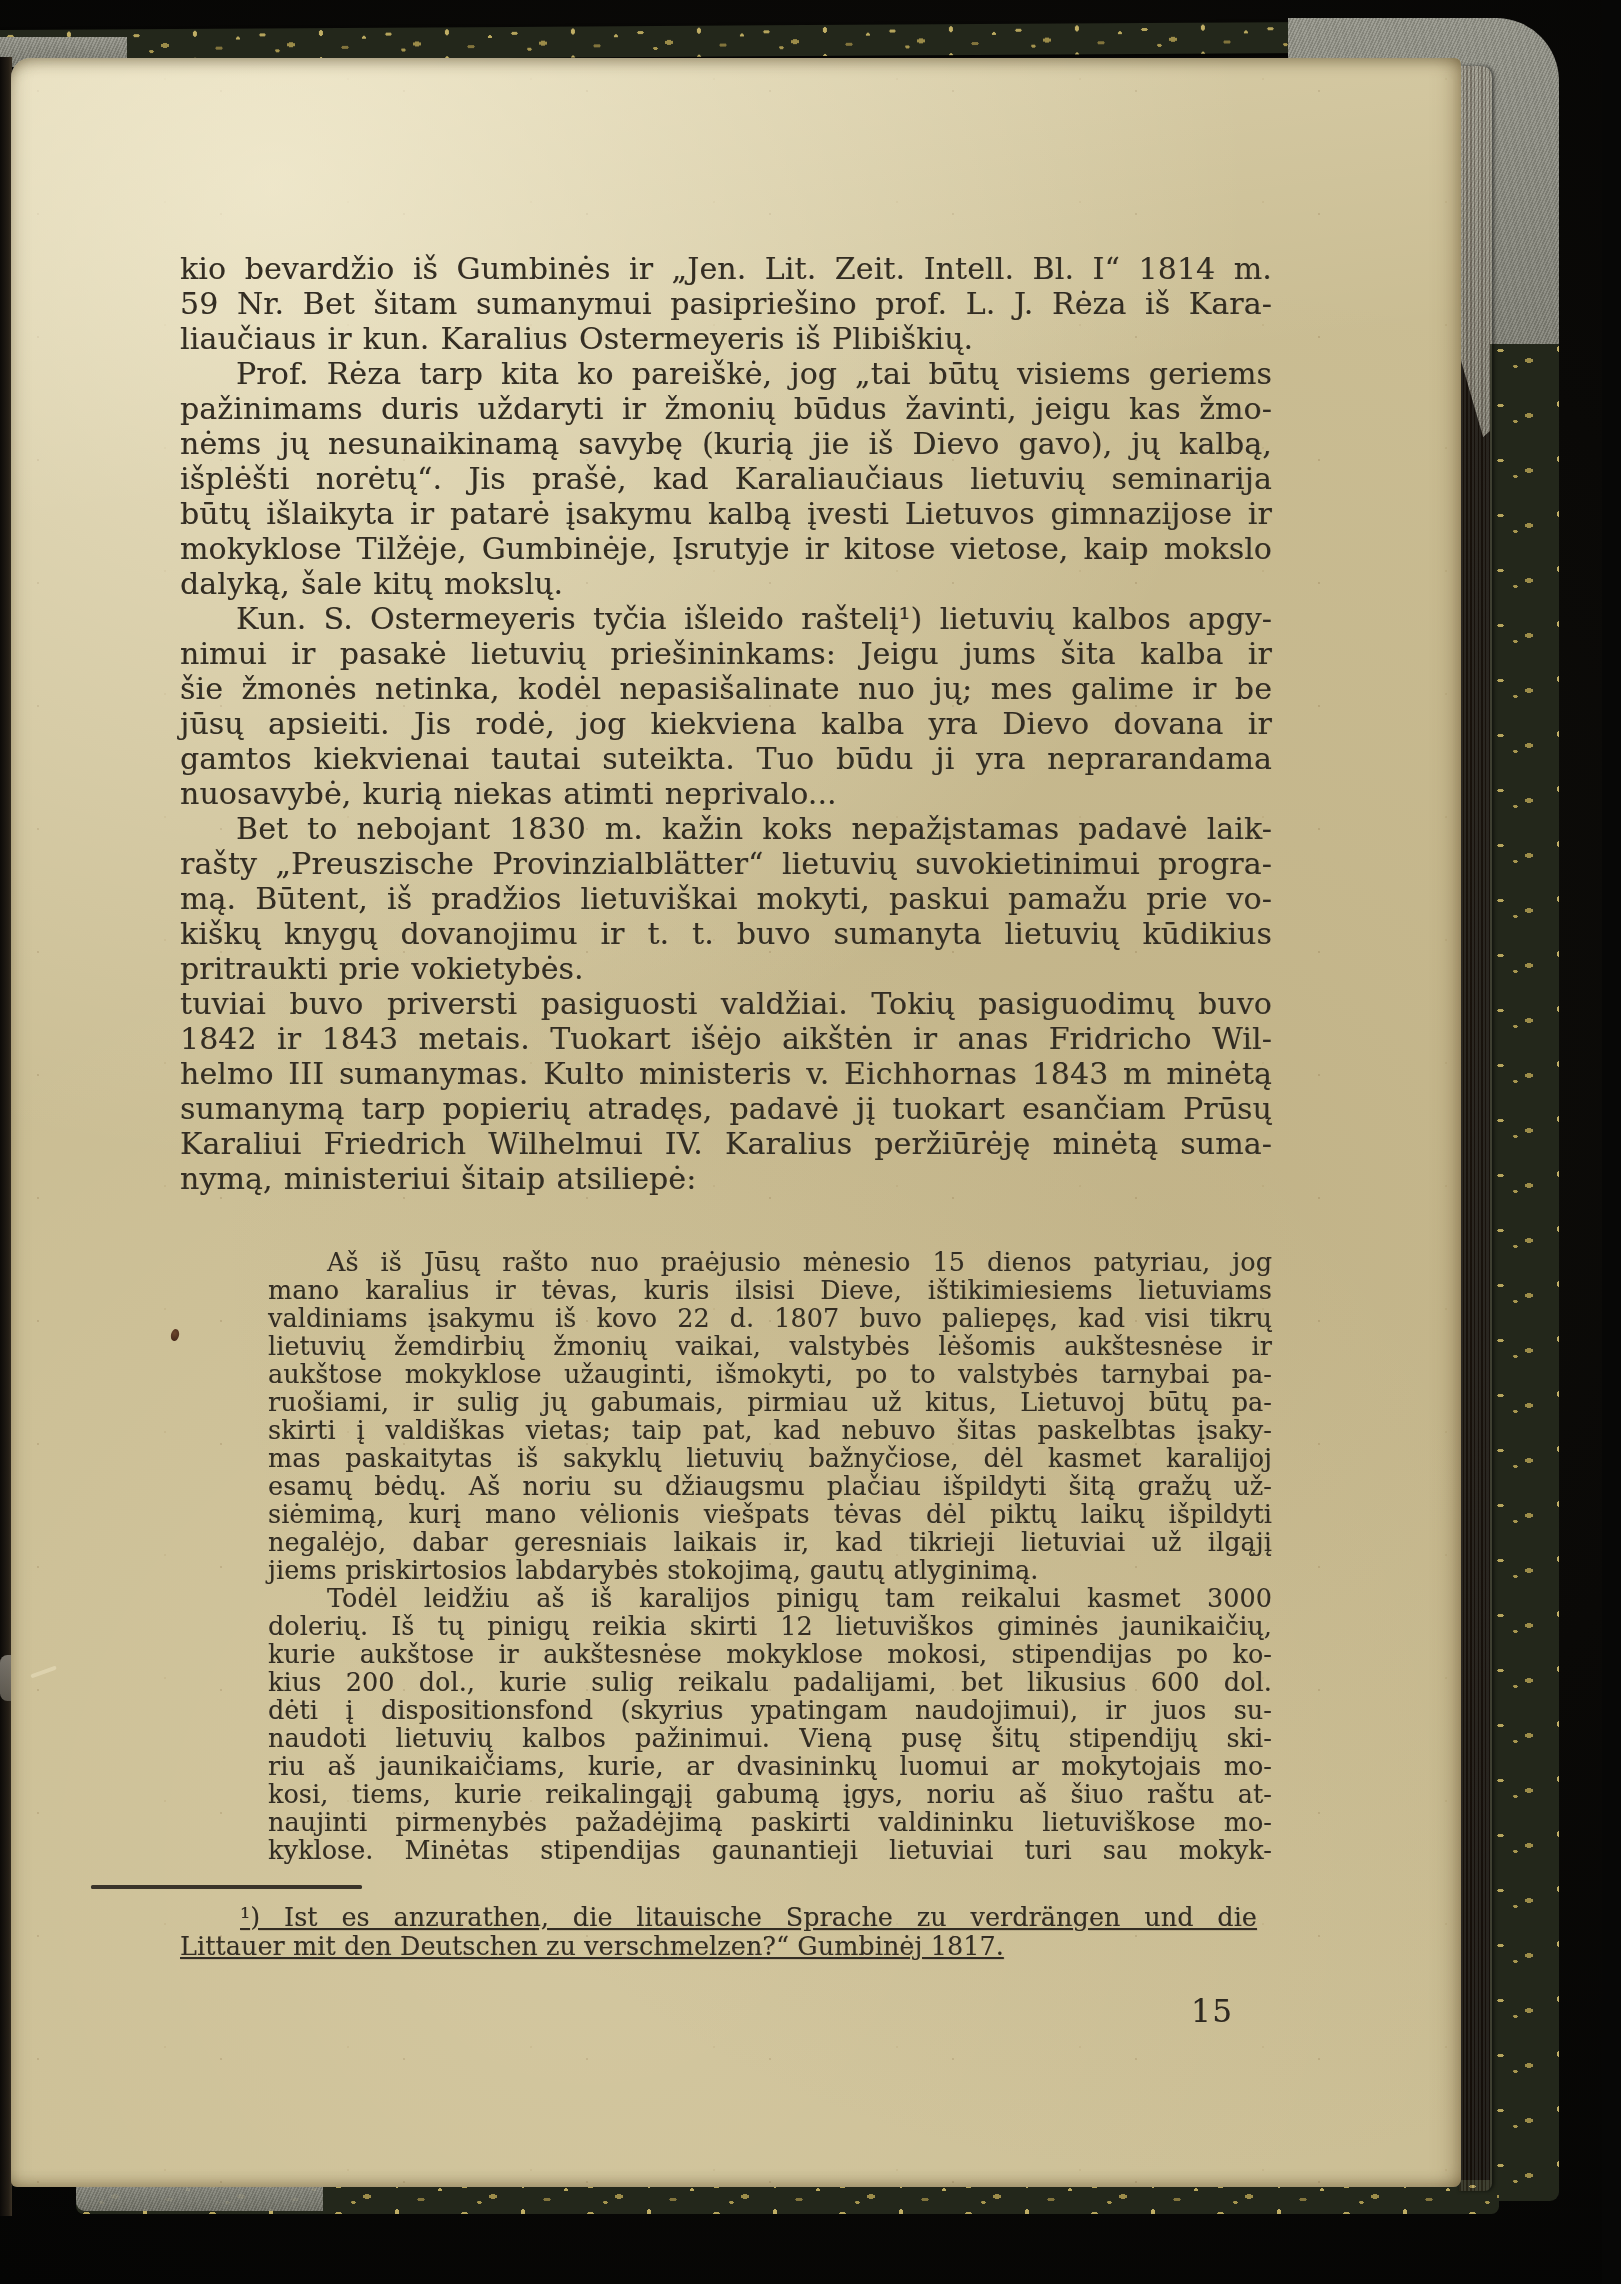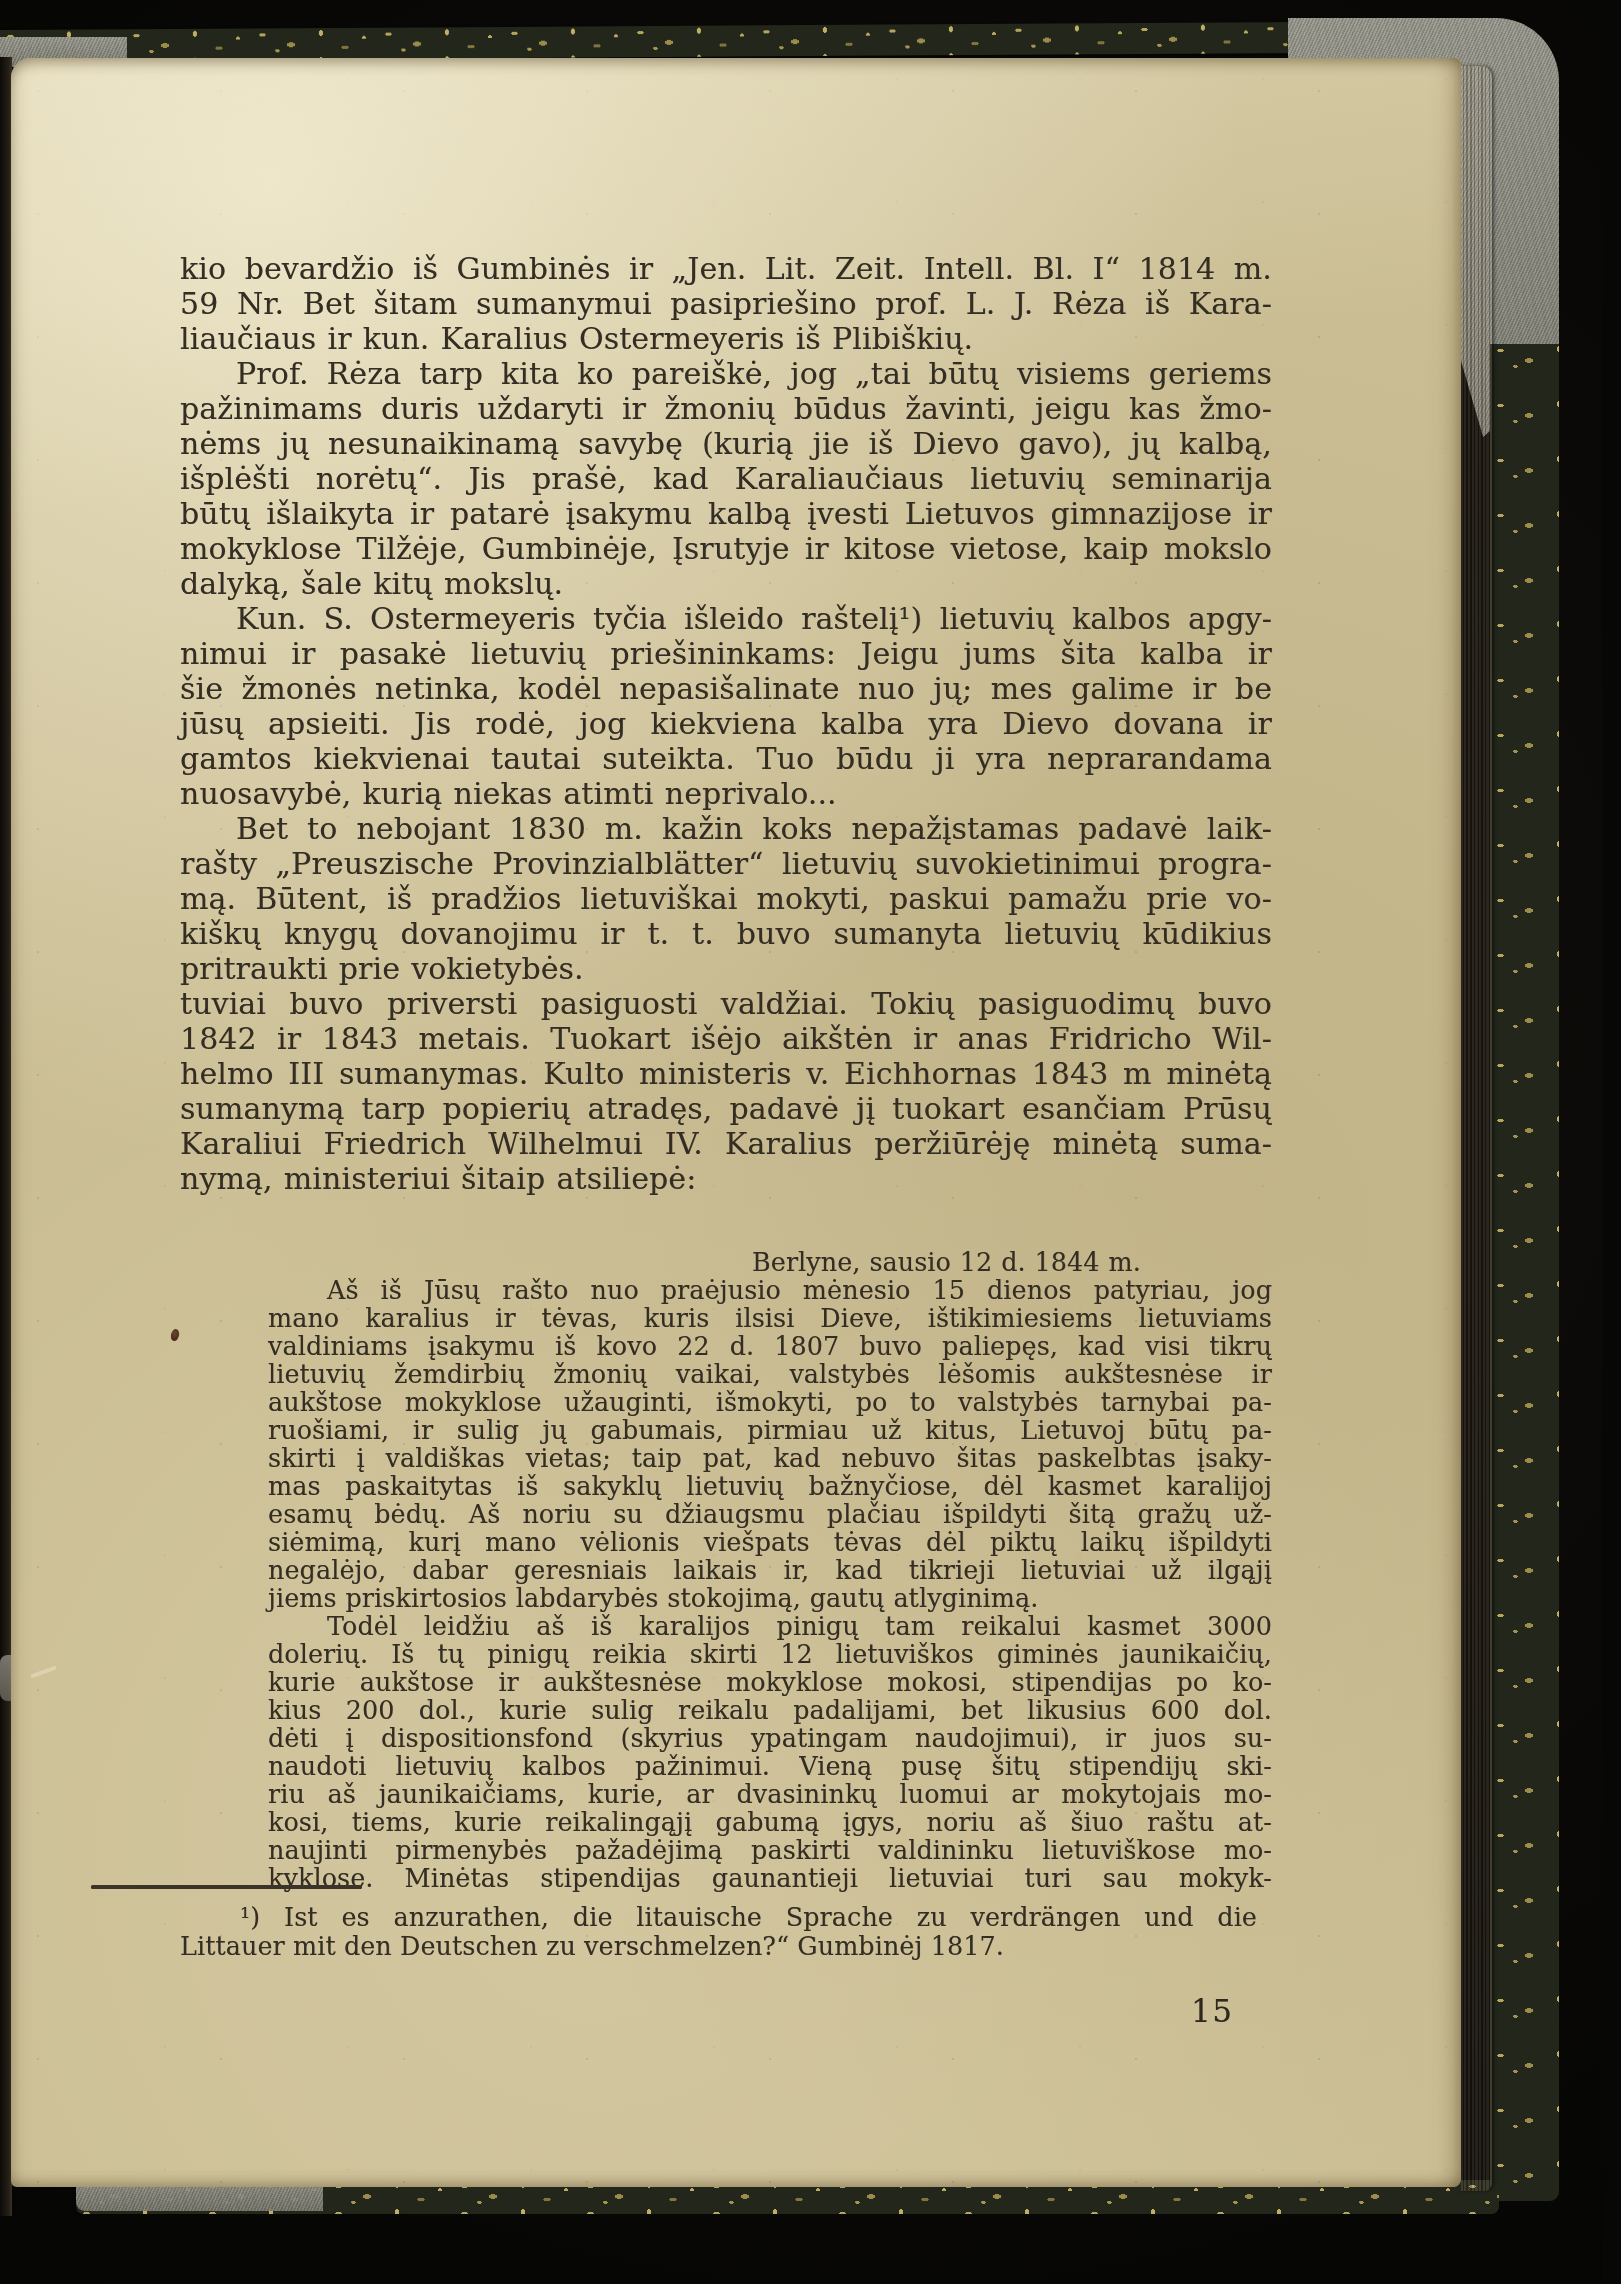--- a/index.html
+++ b/index.html
@@ -75,21 +75,21 @@
   .main-block{left:180px;top:251px;width:1092px;font-size:30px;line-height:35px;
     letter-spacing:0.1px;word-spacing:1.5px;}
   .main-block .line.ind{text-indent:56px;}
   .letter-block{left:268px;top:1248px;width:1004px;font-size:25.4px;line-height:28px;
     letter-spacing:0.1px;word-spacing:0.7px;}
   .letter-block .line.ind{text-indent:59px;}
   .dateline{height:28px;line-height:28px;padding-left:484px;text-align:left;}
   .footnote-rule{position:absolute;left:91px;top:1885px;width:271px;height:3.7px;
     background:#3a342a;border-radius:1.5px;}
   .footnote-block{left:180px;top:1903px;width:1077px;font-size:25.4px;line-height:29px;
-    letter-spacing:0.1px;}
+    letter-spacing:0.1px;text-decoration:underline;}
   .footnote-block .line.ind{text-indent:60px;}
   .page-number{position:absolute;left:1191px;top:1993px;font-size:31px;font-weight:normal;
     color:#2e2920;letter-spacing:1.5px;text-shadow:0.4px 0.4px 0 rgba(40,33,25,.4);}
 
   
   .ink-spot{position:absolute;left:171px;top:1329px;width:7.5px;height:12px;border-radius:50%;
     transform:rotate(14deg);
     background:radial-gradient(circle at 40% 35%, #6b452c, #47291a 75%);}
   .fiber-mark{position:absolute;left:30px;top:1670px;width:27px;height:3.7px;border-radius:2.2px;
     background:rgba(240,230,200,.45);transform:rotate(-20deg);}
@@ -137,21 +137,20 @@
       <div class="line end">pritraukti prie vokietybės.</div>
       <div class="line">tuviai buvo priversti pasiguosti valdžiai. Tokių pasiguodimų buvo</div>
       <div class="line">1842 ir 1843 metais. Tuokart išėjo aikštėn ir anas Fridricho Wil-</div>
       <div class="line">helmo III sumanymas. Kulto ministeris v. Eichhornas 1843 m minėtą</div>
       <div class="line">sumanymą tarp popierių atradęs, padavė jį tuokart esančiam Prūsų</div>
       <div class="line">Karaliui Friedrich Wilhelmui IV. Karalius peržiūrėję minėtą suma-</div>
       <div class="line end">nymą, ministeriui šitaip atsiliepė:</div>
     </div>
 
   <div class="block letter-block">
-    <div class="dateline">Berlyne, sausio 12 d. 1844 m.</div>
     <div>
 
     <div class="line ind">Aš iš Jūsų rašto nuo praėjusio mėnesio 15 dienos patyriau, jog</div>
         <div class="line">mano karalius ir tėvas, kuris ilsisi Dieve, ištikimiesiems lietuviams</div>
         <div class="line">valdiniams įsakymu iš kovo 22 d. 1807 buvo paliepęs, kad visi tikrų</div>
         <div class="line">lietuvių žemdirbių žmonių vaikai, valstybės lėšomis aukštesnėse ir</div>
         <div class="line">aukštose mokyklose užauginti, išmokyti, po to valstybės tarnybai pa-</div>
         <div class="line">ruošiami, ir sulig jų gabumais, pirmiau už kitus, Lietuvoj būtų pa-</div>
         <div class="line">skirti į valdiškas vietas; taip pat, kad nebuvo šitas paskelbtas įsaky-</div>
         <div class="line">mas paskaitytas iš sakyklų lietuvių bažnyčiose, dėl kasmet karalijoj</div>

